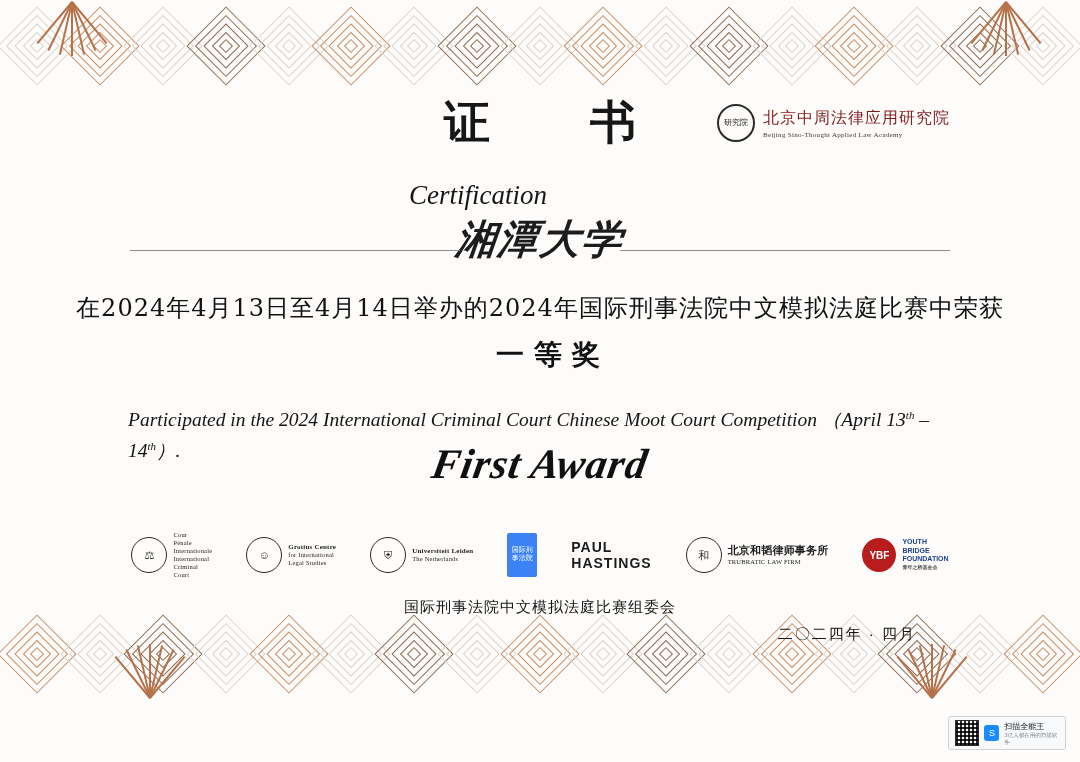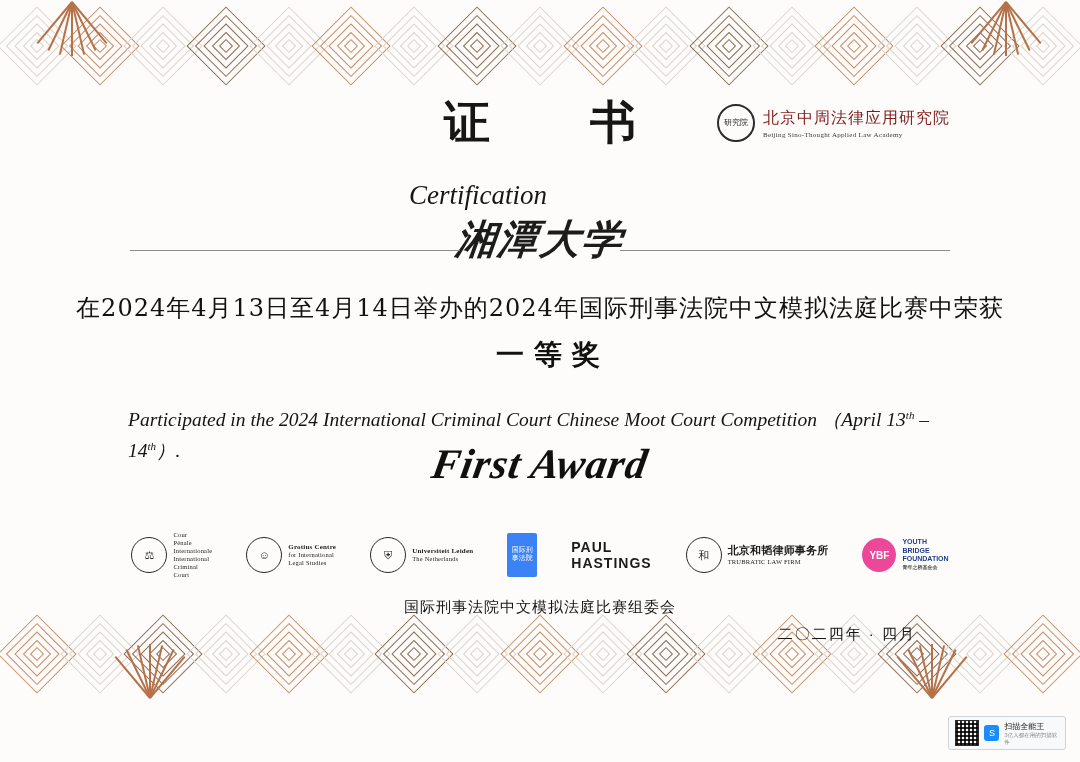--- a/index.html
+++ b/index.html
@@ -153,21 +153,21 @@
   }
   .sp-txt{font-size:6.5px;line-height:1.25;color:#1d1d1d;letter-spacing:.2px;}
   .sp-txt b{font-size:7px;}
   .sp-red{
     width:30px;height:44px;background:#3b82f6;border-radius:2px;
     display:flex;align-items:center;justify-content:center;
     color:#fff;font-size:7px;text-align:center;line-height:1.1;padding:2px;box-sizing:border-box;
   }
   .sp-ph{font-family:"Liberation Sans",sans-serif;font-size:14px;font-weight:bold;color:#1b1b1b;letter-spacing:1px;line-height:1.15;}
   .sp-ybf{
-    width:34px;height:34px;border-radius:50%;background:#ec4899;color:#fff;
+    width:34px;height:34px;border-radius:50%;background:#b91c1c;color:#fff;
     display:flex;align-items:center;justify-content:center;font-size:10px;font-weight:bold;
     font-family:"Liberation Sans",sans-serif;
   }
   .sp-ybf-txt{font-family:"Liberation Sans",sans-serif;font-size:7px;font-weight:bold;color:#1f3f8f;line-height:1.2;}
 
   
   .issuer{
     position:absolute;top:598px;left:0;width:1080px;text-align:center;
     font-family:"DejaVu Serif", serif;font-size:15px;color:#141414;letter-spacing:1px;
   }

